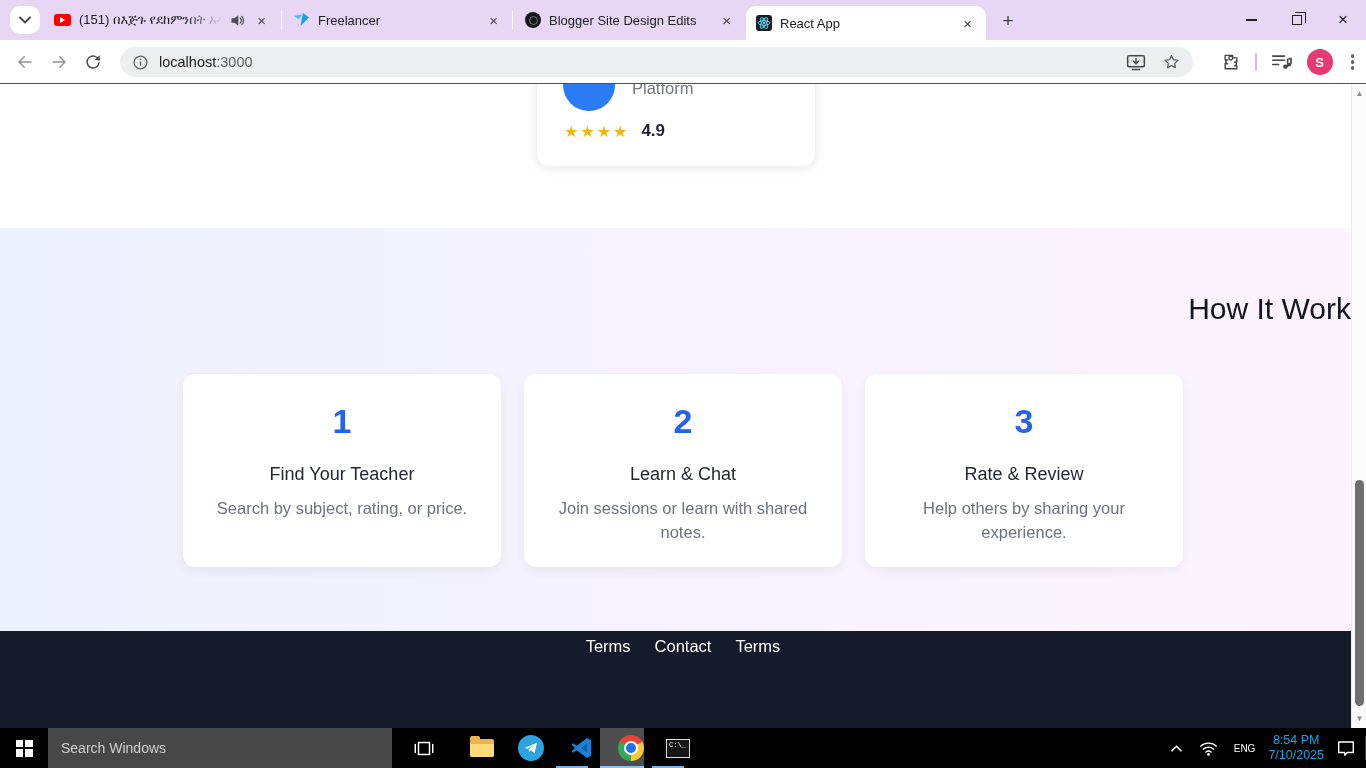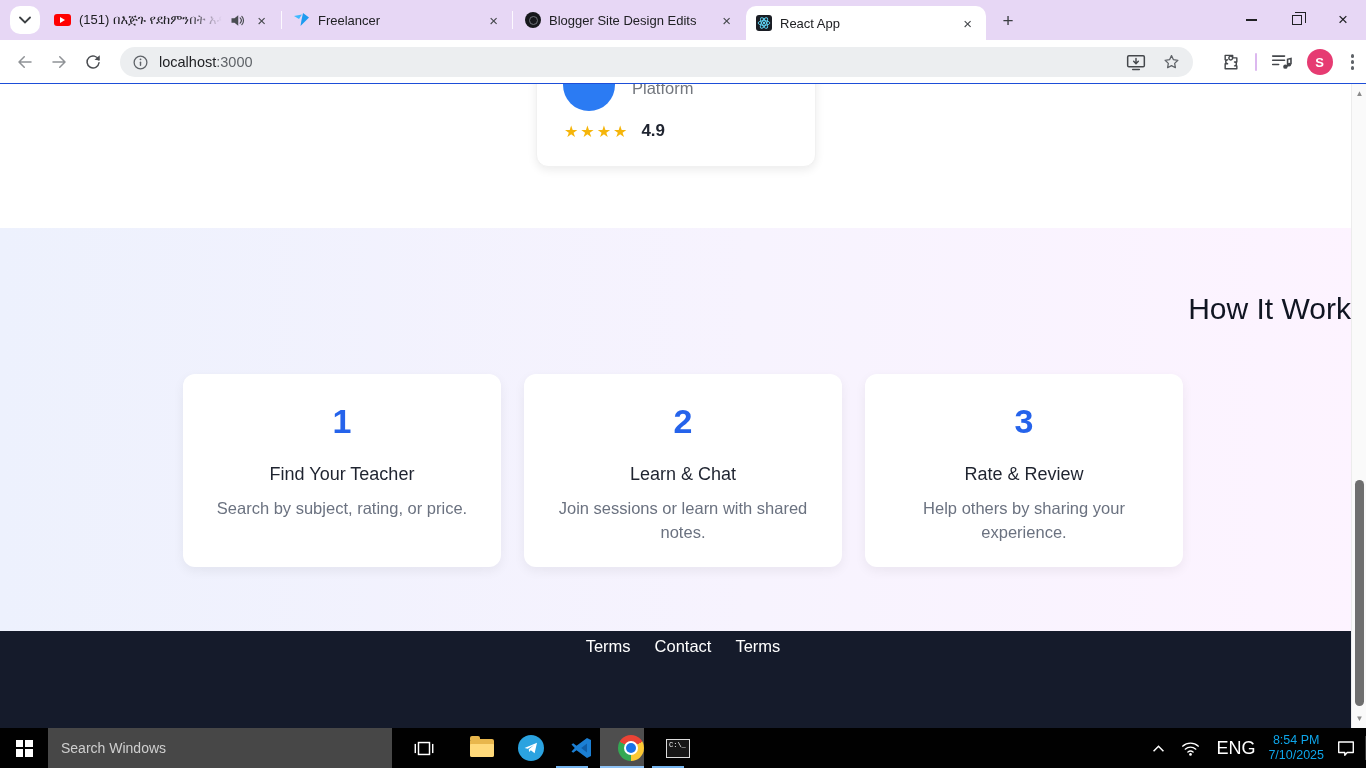--- a/index.html
+++ b/index.html
@@ -96,21 +96,21 @@
   .folder-front { position:absolute; left:0; bottom:0; width:24px; height:13px; background:#ffd97a; border-radius:1px 1px 2px 2px; }
   .telegram-icon { width:26px; height:26px; border-radius:50%; background:#2ba3e0; display:flex; align-items:center; justify-content:center; }
   .chrome-icon { position:relative; width:26px; height:26px; border-radius:50%;
     background:conic-gradient(from 60deg,#fcc934 0 120deg,#34a853 120deg 240deg,#ea4335 240deg 360deg); }
   .chrome-icon:before { content:""; position:absolute; left:6px; top:6px; width:14px; height:14px; border-radius:50%; background:#fff; }
   .chrome-icon:after { content:""; position:absolute; left:8px; top:8px; width:10px; height:10px; border-radius:50%; background:#1a73e8; }
   .cmd-icon { width:24px; height:19px; background:#161616; border:1px solid #dcdcdc; position:relative; }
   .cmd-icon span { position:absolute; left:2px; top:1px; font-family:"Liberation Mono",monospace; font-size:7px; color:#fff; letter-spacing:0; }
   .tray { position:absolute; right:8px; top:0; height:40px; display:flex; align-items:center; gap:10px; }
   .tray-item { display:flex; align-items:center; justify-content:center; height:40px; padding:0 3px; cursor:pointer; }
-  .tray-lang { font-size:18px; color:#fff; }
+  .tray-lang { font-size:10px; color:#fff; }
   .tray-clock { text-align:center; color:#0ea5e9; font-size:12.5px; line-height:15px; cursor:pointer; }
   .show-desktop { position:absolute; right:0; top:8px; width:1px; height:24px; background:#3a3a3a; }
 
   svg { display:block; }
 </style>
 </head>
 <body>
 
 <div class="tabstrip">
   <div class="tab-search-btn">

